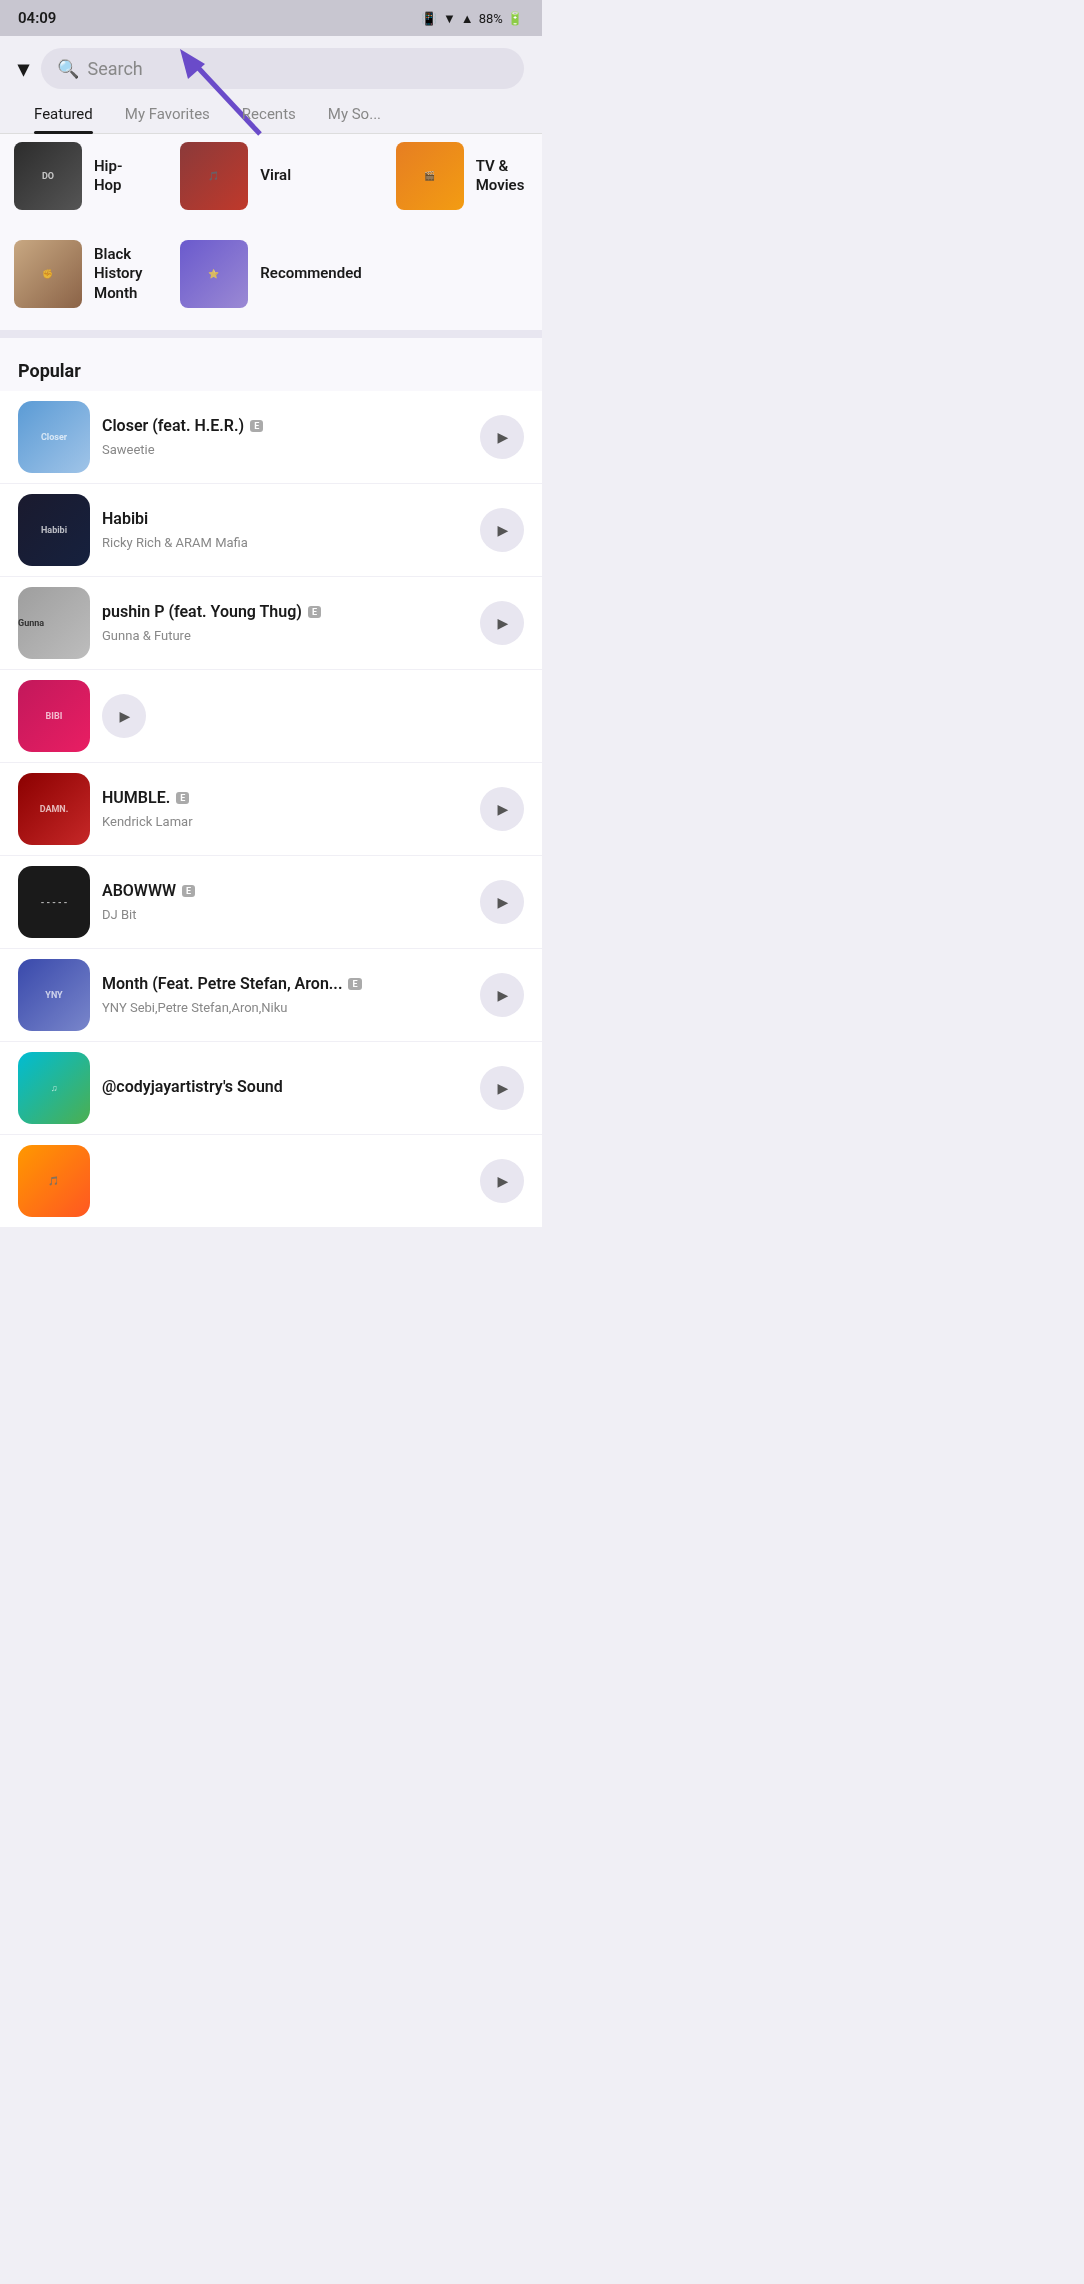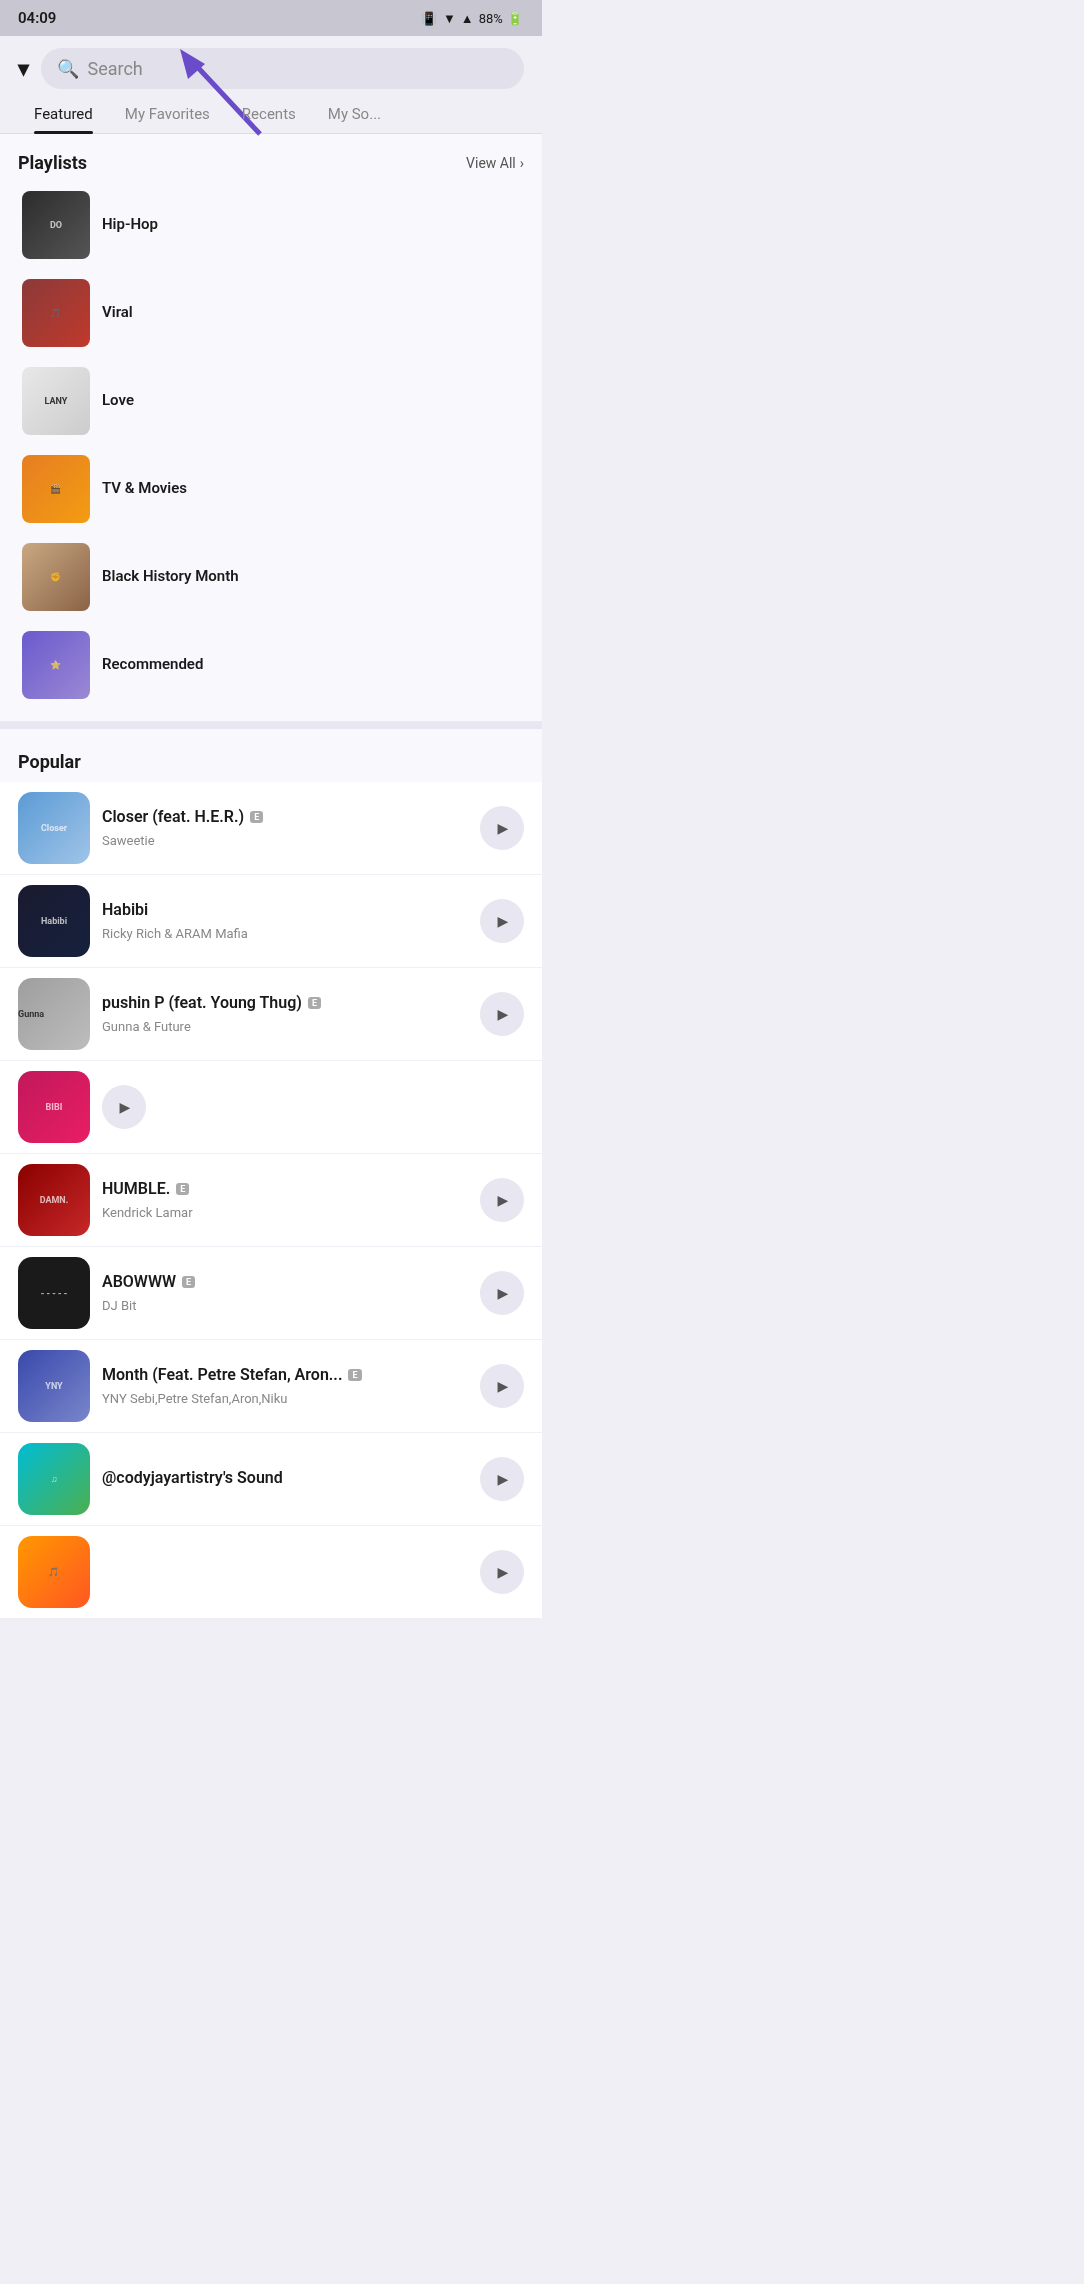--- a/index.html
+++ b/index.html
@@ -133,23 +133,23 @@
       font-size: 14px;
       color: #555;
       display: flex;
       align-items: center;
       gap: 4px;
     }
 
     
     .playlists-grid {
       display: grid;
-      grid-template-columns: 1fr;
-      gap: 4px;
-      padding: 0 12px 10px;
+      grid-template-columns: 1fr 1fr 1fr;
+      gap: 14px;
+      padding: 0 4px 10px;
     }
     .playlist-item {
       display: flex;
       align-items: center;
       gap: 12px;
       padding: 8px 10px;
     }
     .playlist-thumb {
       width: 68px;
       height: 68px;
@@ -327,50 +327,37 @@
   <div class="tab">
     <span>Recents</span>
   </div>
   <div class="tab">
     <span>My So...</span>
   </div>
 </div>
 
 <div class="content">
 
-  <div class="section-header">
-    <span class="section-title">Playlists</span>
-    <span class="view-all">
-      <span>View All</span>
-      <span>›</span>
-    </span>
-  </div>
 
   <div class="playlists-grid">
 
     <div class="playlist-item">
       <div class="playlist-thumb thumb-hiphop">
         <span class="thumb-inner-text">DO</span>
       </div>
       <span class="playlist-name">Hip-Hop</span>
     </div>
 
     <div class="playlist-item">
       <div class="playlist-thumb thumb-viral">
         <span class="thumb-inner-text">🎵</span>
       </div>
       <span class="playlist-name">Viral</span>
     </div>
 
-    <div class="playlist-item">
-      <div class="playlist-thumb thumb-love">
-        <span class="thumb-inner-text" style="color:#333;">LANY</span>
-      </div>
-      <span class="playlist-name">Love</span>
-    </div>
 
     <div class="playlist-item">
       <div class="playlist-thumb thumb-tvmovies">
         <span class="thumb-inner-text">🎬</span>
       </div>
       <span class="playlist-name">TV &amp; Movies</span>
     </div>
 
     <div class="playlist-item">
       <div class="playlist-thumb thumb-blackhistory">

